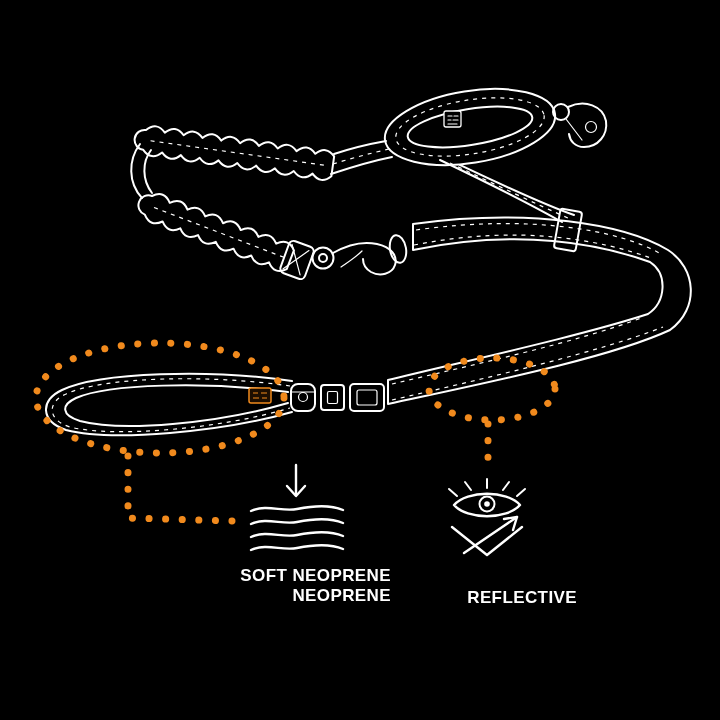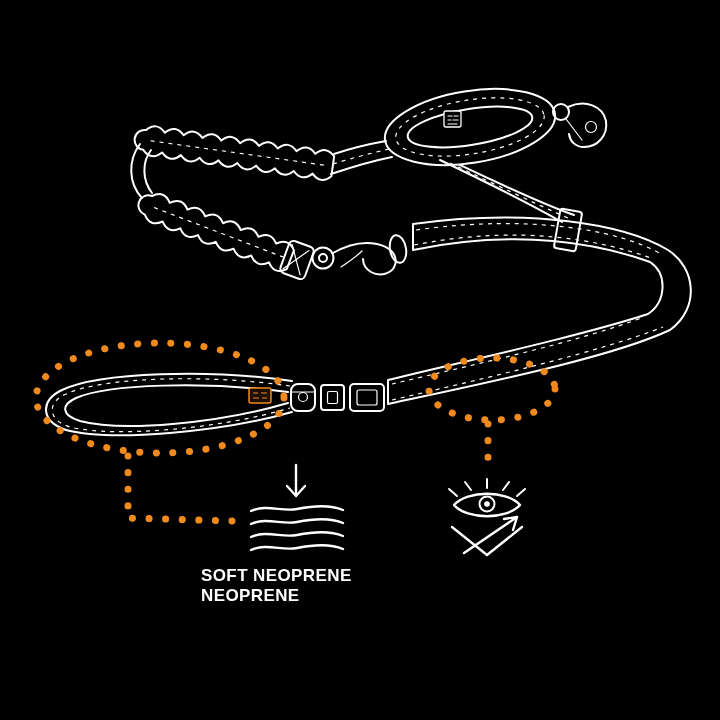--- a/index.html
+++ b/index.html
@@ -15,21 +15,21 @@
   .ln-med  { stroke:var(--line); fill:none; stroke-width:2.4; stroke-linecap:round; stroke-linejoin:round; }
   .ln-thin { stroke:var(--line); fill:none; stroke-width:1.2; stroke-linecap:round; stroke-linejoin:round; }
   .stitch  { stroke:var(--line); fill:none; stroke-width:1.2; stroke-dasharray:4 5; }
   .dots    { stroke:var(--accent); fill:none; stroke-width:7; stroke-linecap:round; stroke-dasharray:0.1 16.5; }
   .fillw   { fill:var(--line); stroke:none; }
   .patch   { stroke:var(--line); stroke-width:1.3; fill:#000; }
   .patch-o { stroke:var(--accent); stroke-width:1.5; fill:#1d0e00; }
   .mark-o  { stroke:var(--accent); stroke-width:1.2; fill:none; }
   
   .label {
-    position:absolute; color:var(--line); text-align:left;
+    position:absolute; color:var(--line); text-align:right;
     font-weight:700; font-size:17px; line-height:20px; letter-spacing:.4px;
   }
   .label-handles    { left:201px; top:566px; width:190px; }
   .label-reflective { left:397px; top:588px; width:180px; }
 </style>
 </head>
 <body>
 
 <div class="stage">
 
@@ -156,14 +156,17 @@
       <path class="ln-med" d="M464,553 L517,517"></path>
       <path class="ln-med" d="M517,517 L504,519 M517,517 L513,530"></path>
     </g>
   </svg>
 
   <div class="label label-handles">
     <div>SOFT NEOPRENE</div>
     <div>NEOPRENE</div>
   </div>
 
+  <div class="label label-reflective">
+    <div>REFLECTIVE</div>
+  </div>
 
 </div>
 
 </body></html>

